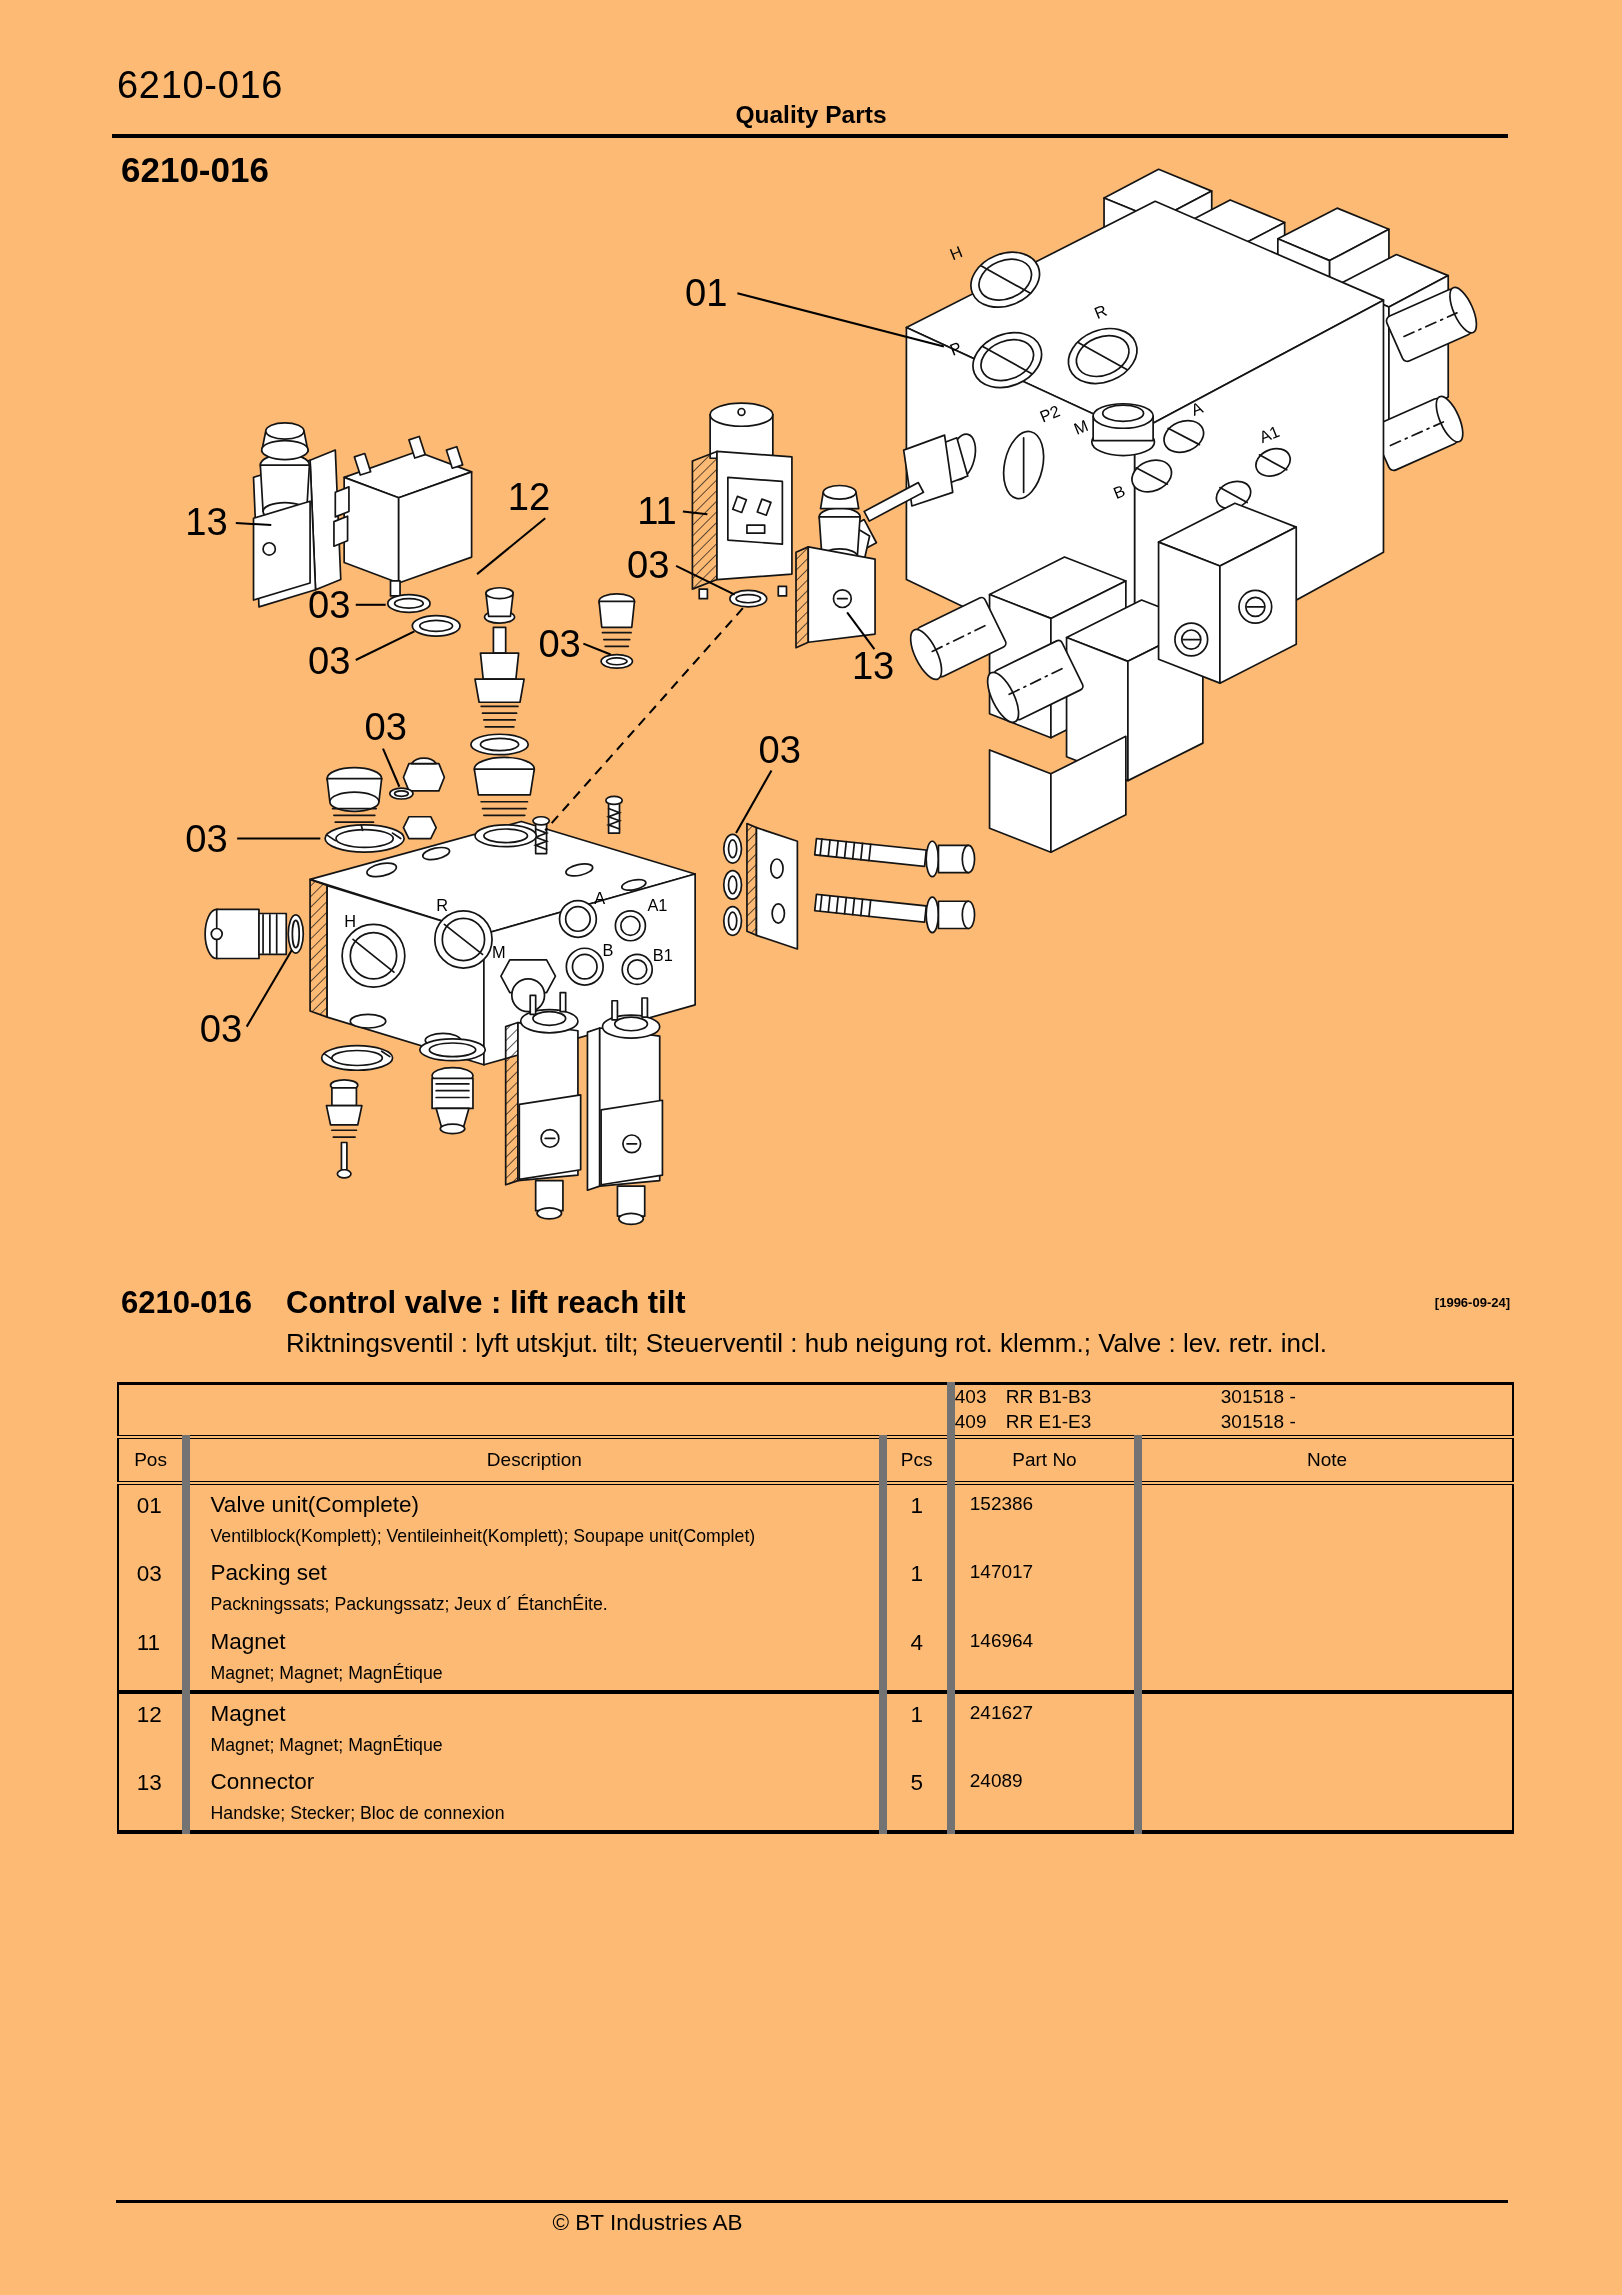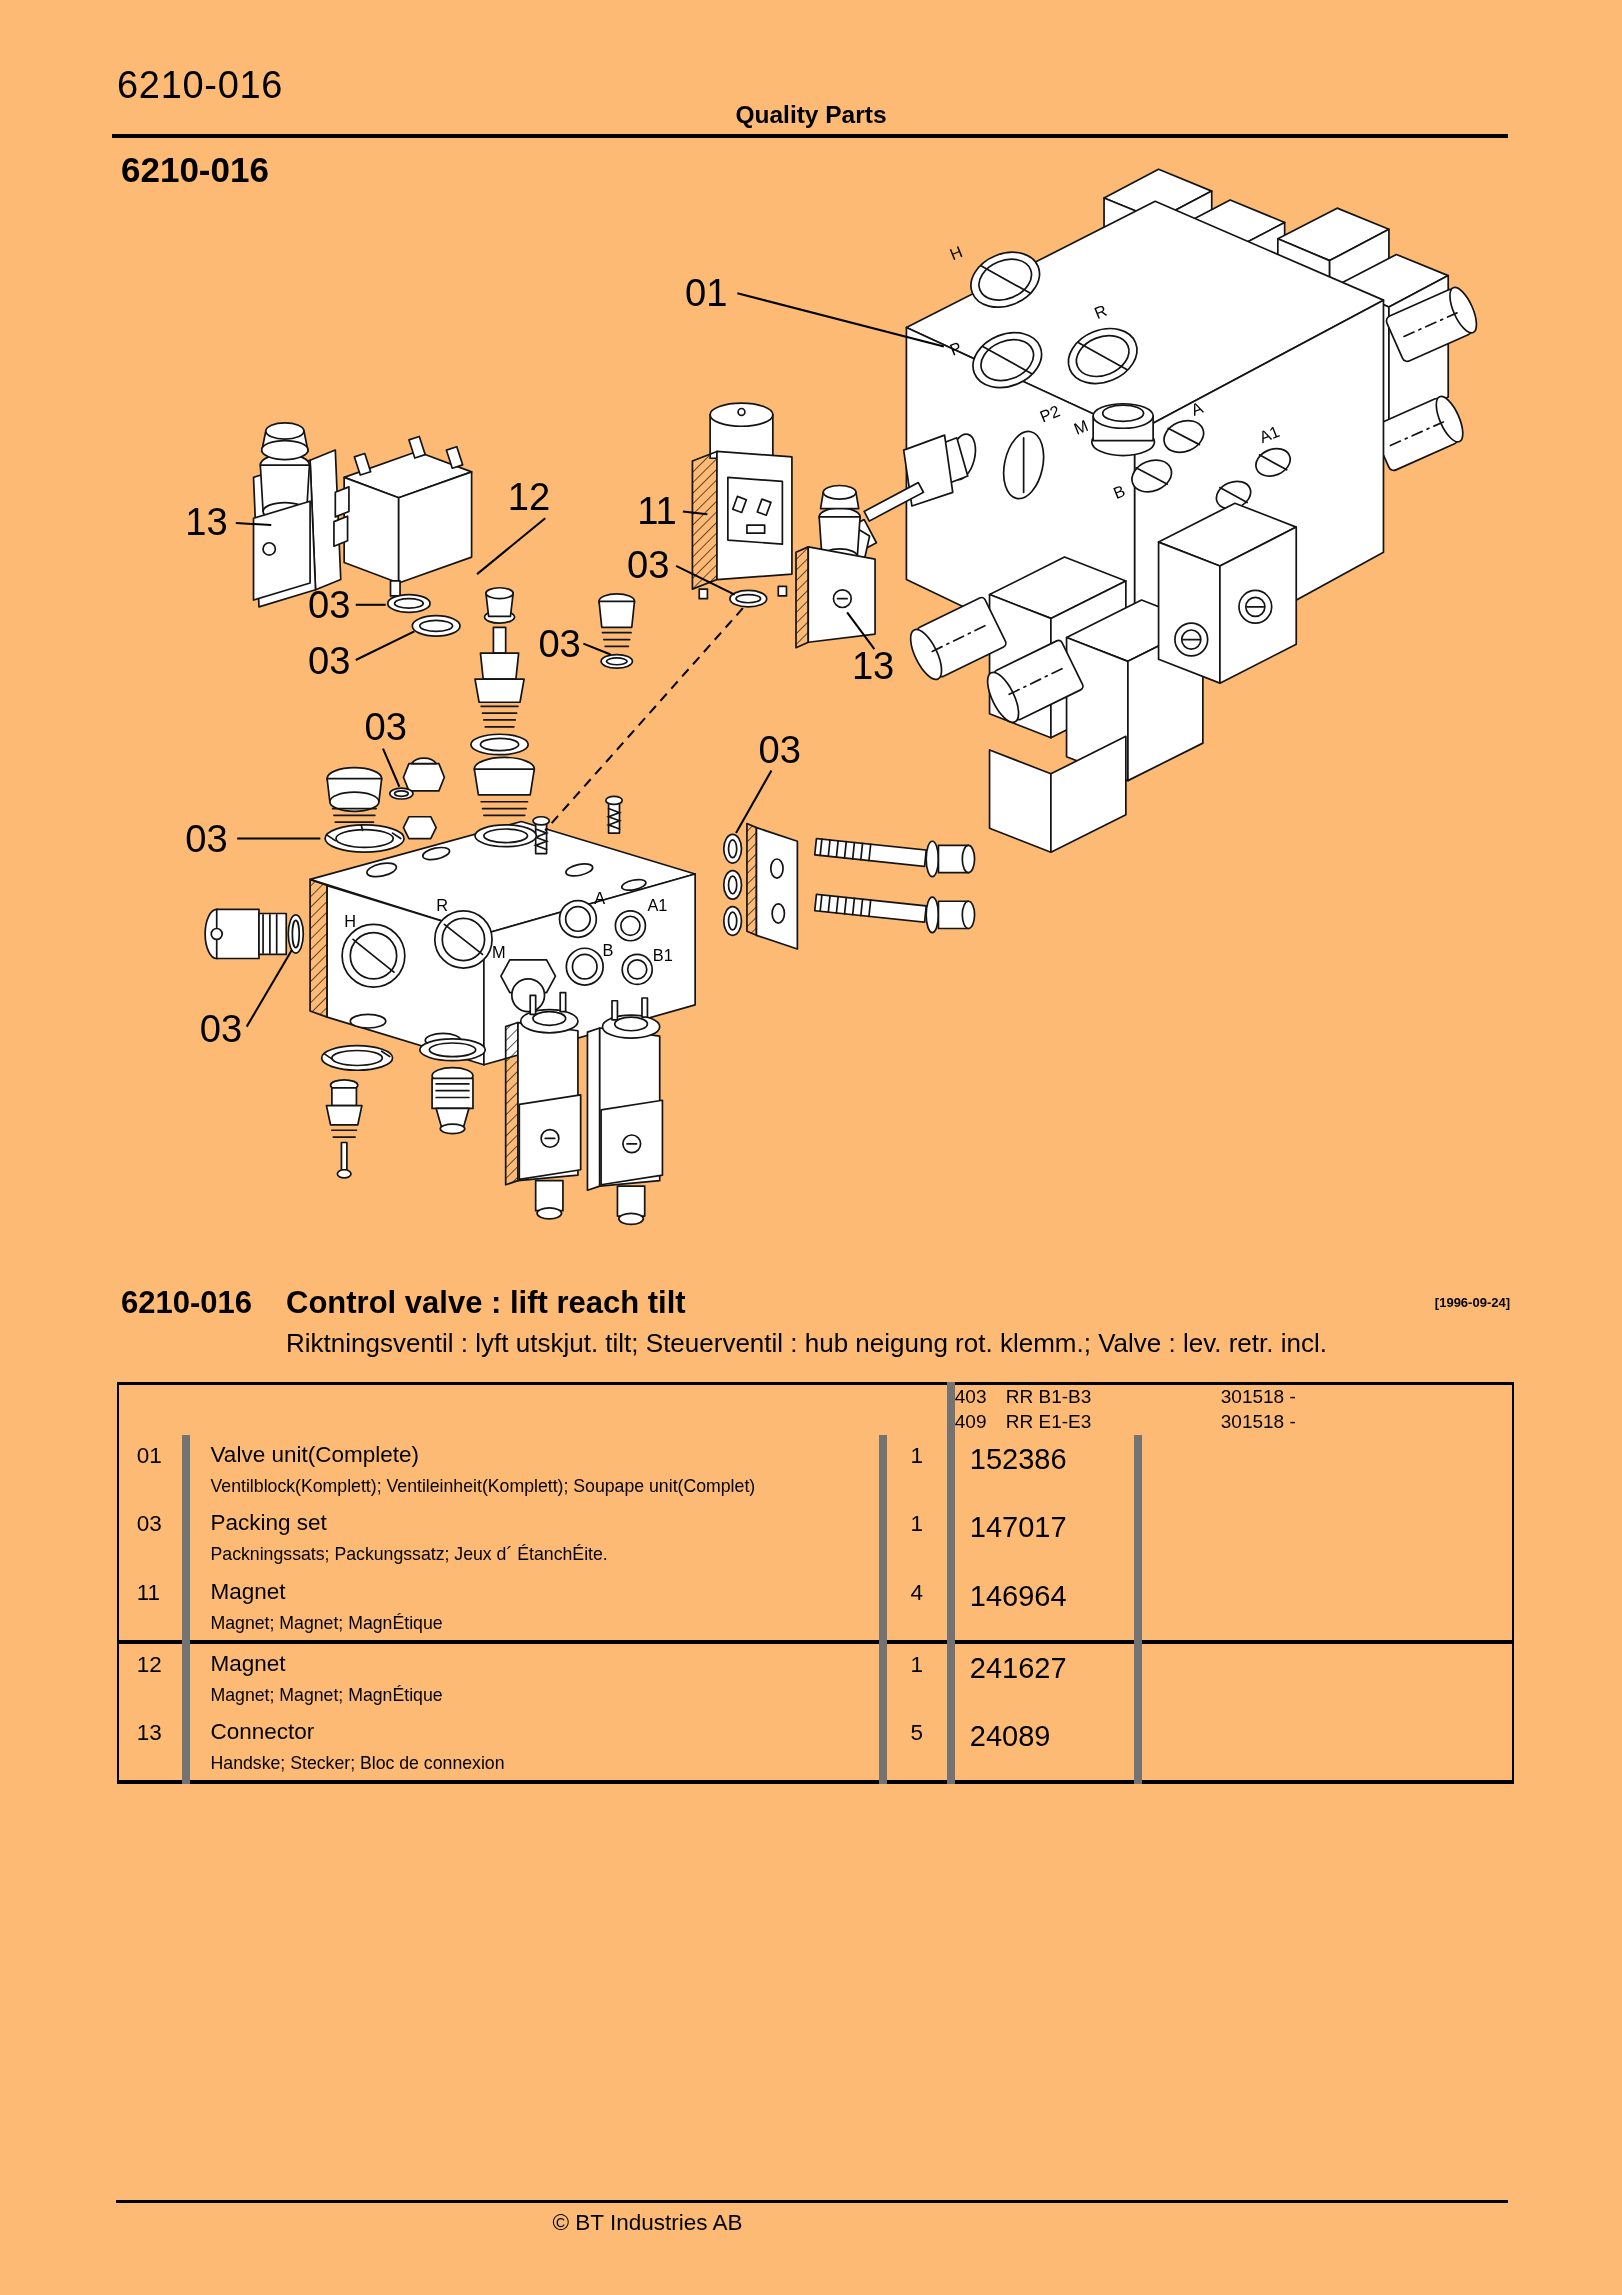--- a/index.html
+++ b/index.html
@@ -30,21 +30,21 @@
   .appcell{padding:4.1px 0 0 13.6px;font-size:19px;line-height:24.5px;white-space:nowrap;}
   .appline span.code{display:inline-block;width:51px;}
   .appline span.model{display:inline-block;width:215px;}
   tr.colhead th{
     height:42px;font-size:19px;font-weight:400;text-align:center;vertical-align:middle;
     border-top:4.8px double #000;border-bottom:4.8px double #000;
   }
   tr.prow td{height:60px;padding-top:8.2px;}
   tr.prow td.pos{padding-left:17.7px;font-size:22.5px;}
   tr.prow td.pcs{text-align:center;font-size:22.5px;}
-  tr.prow td.pno{padding-left:15px;font-size:29px;}
+  tr.prow td.pno{padding-left:15px;font-size:19px;}
   tr.prow td.desc{padding-left:20.4px;}
   .desc-main{font-size:22.5px;line-height:24.5px;}
   .desc-alt{font-size:17.7px;line-height:19px;margin-top:9.5px;}
   tr.groupbreak td{border-top:4.1px solid #000;}
 
   .footrule{left:116px;top:2200px;width:1392px;height:3.4px;background:#000;}
   .footer{left:0;top:2210px;width:1295px;text-align:center;font-size:22.5px;}
 
   svg text{font-family:"Liberation Sans",sans-serif;}
   svg .callout{font-size:56px;fill:#000;}
@@ -565,20 +565,27 @@
         <tr class="approw">
       <td colspan="3"></td>
       <td colspan="2" class="bl appcell">
         <div class="appline">
           <span class="code">403</span><span class="model">RR B1-B3</span><span>301518 -</span>
         </div>
         <div class="appline">
           <span class="code">409</span><span class="model">RR E1-E3</span><span>301518 -</span>
         </div>
       </td>
+    </tr>
+    <tr class="colhead">
+      <th>Pos</th>
+      <th class="bl">Description</th>
+      <th class="bl">Pcs</th>
+      <th class="bl">Part No</th>
+      <th class="bl">Note</th>
     </tr>
 
     <tr class="prow">
       <td class="pos">01</td>
       <td class="bl desc">
         <div class="desc-main">Valve unit(Complete)</div>
         <div class="desc-alt">Ventilblock(Komplett); Ventileinheit(Komplett); Soupape unit(Complet)</div>
       </td>
       <td class="bl pcs">1</td>
       <td class="bl pno">152386</td>

